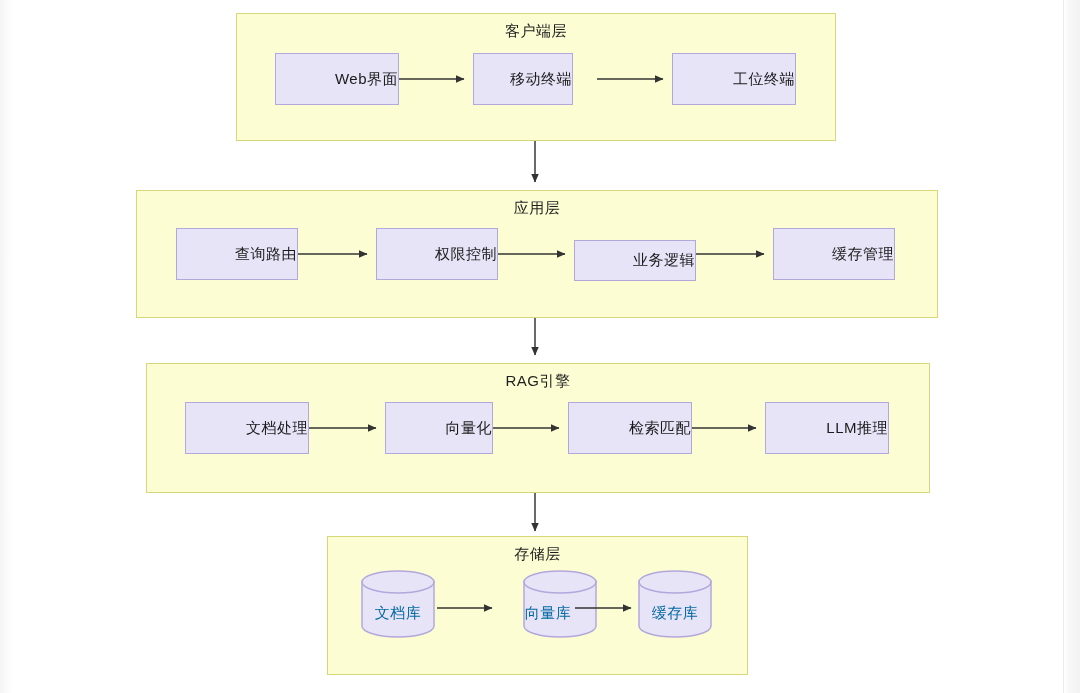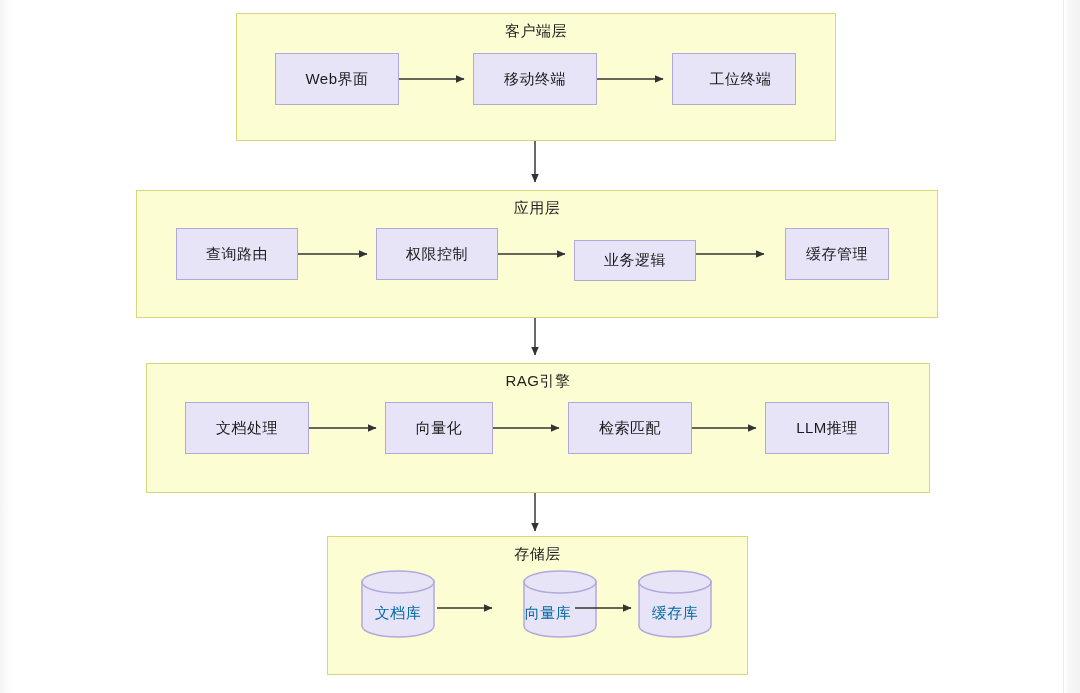--- a/index.html
+++ b/index.html
@@ -55,21 +55,21 @@
     letter-spacing: 0.5px;
   }
 
   .node {
     position: absolute;
     background: #e8e4f8;
     border: 1px solid #b2a8dc;
     box-sizing: border-box;
     display: flex;
     align-items: center;
-    justify-content: center;
+    justify-content: flex-end;
     font-size: 15px;
     color: #1a1a1a;
     letter-spacing: 0.5px;
   }
 
   .cylinder {
     position: absolute;
   }
   .cyl-label {
     position: absolute;
@@ -110,41 +110,41 @@
 
   <div class="page-edge-left"></div>
 
   <div class="layer" style="left:236px; top:13px; width:600px; height:128px;">
     <div class="layer-title">客户端层</div>
   </div>
 
   <div class="node" style="left:275px; top:53px; width:124px; height:52px;">
     <span>Web界面</span>
   </div>
-  <div class="node" style="left:473px; top:53px; width:124px; height:52px;">
+  <div class="node" style="left:473px; top:53px; width:100px; height:52px;">
     <span>移动终端</span>
   </div>
   <div class="node" style="left:672px; top:53px; width:124px; height:52px;padding-left:13px;">
     <span>工位终端</span>
   </div>
 
   <div class="layer" style="left:136px; top:190px; width:802px; height:128px;">
     <div class="layer-title">应用层</div>
   </div>
 
   <div class="node" style="left:176px; top:228px; width:122px; height:52px;">
     <span>查询路由</span>
   </div>
   <div class="node" style="left:376px; top:228px; width:122px; height:52px;">
     <span>权限控制</span>
   </div>
   <div class="node" style="left:574px; top:240px; width:122px; height:41px;">
     <span>业务逻辑</span>
   </div>
-  <div class="node" style="left:773px; top:228px; width:104px; height:52px;margin-left:12px;">
+  <div class="node" style="left:773px; top:228px; width:122px; height:52px;">
     <span>缓存管理</span>
   </div>
 
   <div class="layer" style="left:146px; top:363px; width:784px; height:130px;">
     <div class="layer-title">RAG引擎</div>
   </div>
 
   <div class="node" style="left:185px; top:402px; width:124px; height:52px;">
     <span>文档处理</span>
   </div>

